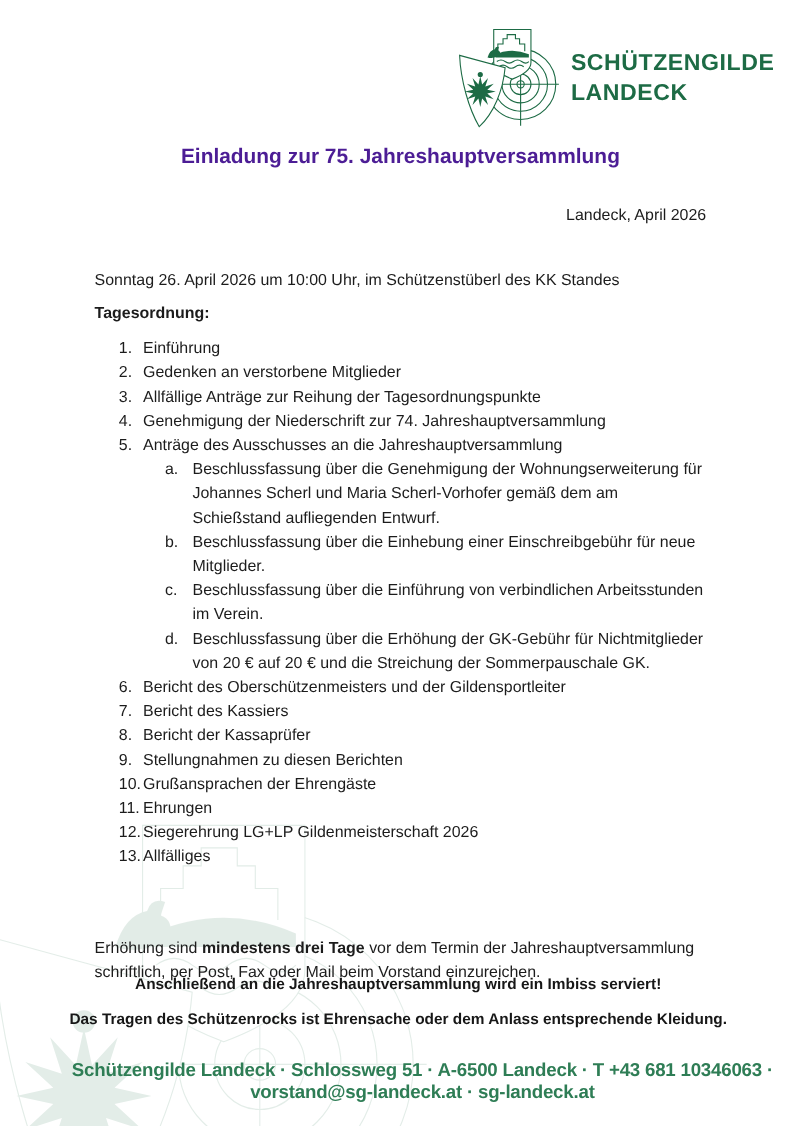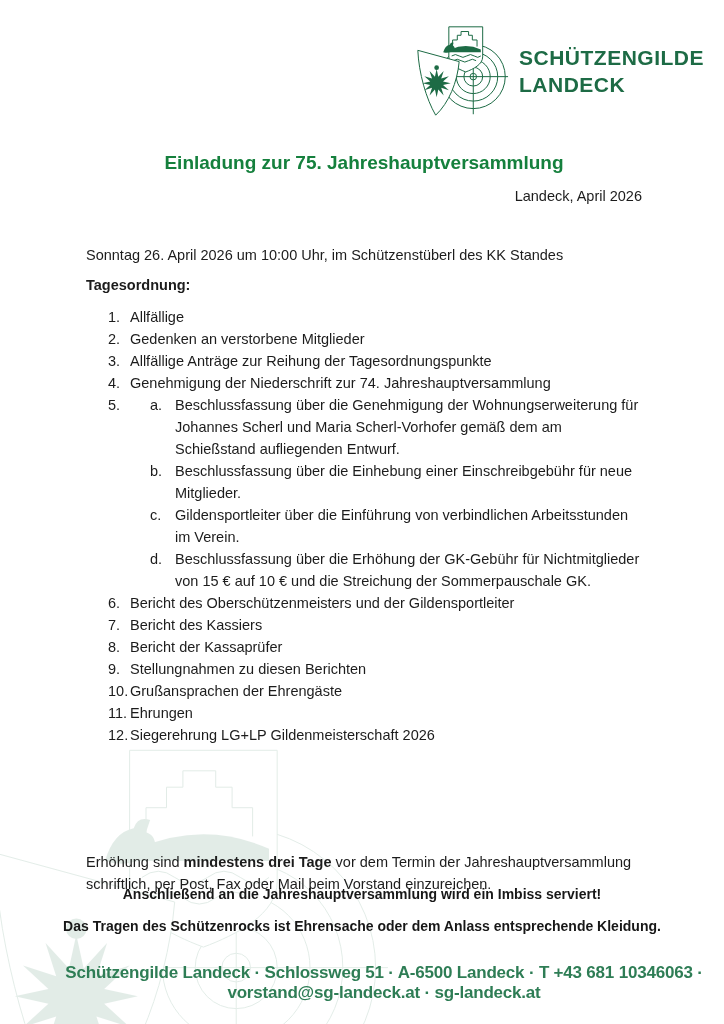--- a/index.html
+++ b/index.html
@@ -29,22 +29,22 @@
     display:flex;align-items:center;gap:10px;
   }
   .emblem{width:94px;height:94px;color:#1d6b45;}
   .logo-text{
     color:#1d6b45;font-weight:700;
     font-size:21px;line-height:27px;letter-spacing:0.5px;
   }
 
   
   .doc-title{
-    top:152px;left:86px;width:556px;
-    text-align:center;font-size:19px;font-weight:700;color:#15803d;
+    top:132px;left:86px;width:556px;
+    text-align:center;font-size:19px;font-weight:700;color:#4c1d95;
   }
   .dateline{
     top:188px;left:86px;width:556px;
     text-align:right;font-size:14.5px;
   }
   .intro{top:247px;left:86px;width:556px;font-size:14.5px;}
   .agenda-heading{top:277px;left:86px;width:556px;font-size:14.5px;font-weight:700;}
 
   .agenda{
     top:306px;left:86px;width:556px;
@@ -130,53 +130,54 @@
   <div class="layer doc-title">Einladung zur 75. Jahreshauptversammlung</div>
   <div class="layer dateline">Landeck, April 2026</div>
 
   <div class="layer intro">Sonntag 26. April 2026 um 10:00 Uhr, im Schützenstüberl des KK Standes</div>
   <div class="layer agenda-heading">Tagesordnung:</div>
 
   <div class="layer agenda">
     <ol>
       <li>
         <span class="num">1.</span>
-        <div class="txt">Allfällige</div>
+        <div class="txt">Einführung</div>
       </li>
       <li>
         <span class="num">2.</span>
         <div class="txt">Gedenken an verstorbene Mitglieder</div>
       </li>
       <li>
         <span class="num">3.</span>
         <div class="txt">Allfällige Anträge zur Reihung der Tagesordnungspunkte</div>
       </li>
       <li>
         <span class="num">4.</span>
         <div class="txt">Genehmigung der Niederschrift zur 74. Jahreshauptversammlung</div>
       </li>
       <li>
         <span class="num">5.</span>
         <div class="txt">
+          <div>Anträge des Ausschusses an die Jahreshauptversammlung</div>
           <ol class="sub">
             <li>
               <span class="num">a.</span>
               <div class="txt">Beschlussfassung über die Genehmigung der Wohnungserweiterung für Johannes Scherl und Maria Scherl-Vorhofer gemäß dem am Schießstand aufliegenden Entwurf.</div>
             </li>
             <li>
               <span class="num">b.</span>
               <div class="txt">Beschlussfassung über die Einhebung einer Einschreibgebühr für neue Mitglieder.</div>
             </li>
             <li>
               <span class="num">c.</span>
-              <div class="txt">Gildensportleiter über die Einführung von verbindlichen Arbeitsstunden im Verein.</div>
+              <div class="txt">Beschlussfassung über die Einführung von verbindlichen Arbeitsstunden im Verein.</div>
             </li>
             <li>
               <span class="num">d.</span>
-              <div class="txt">Beschlussfassung über die Erhöhung der GK-Gebühr für Nichtmitglieder von 15 € auf 10 € und die Streichung der Sommerpauschale GK.</div>
+              <div class="txt">Beschlussfassung über die Erhöhung der GK-Gebühr für Nichtmitglieder von 20 € auf 20 € und die Streichung der Sommerpauschale GK.</div>
             </li>
           </ol>
         </div>
       </li>
       <li>
         <span class="num">6.</span>
         <div class="txt">Bericht des Oberschützenmeisters und der Gildensportleiter</div>
       </li>
       <li>
         <span class="num">7.</span>
@@ -195,20 +196,24 @@
         <div class="txt">Grußansprachen der Ehrengäste</div>
       </li>
       <li>
         <span class="num">11.</span>
         <div class="txt">Ehrungen</div>
       </li>
       <li>
         <span class="num">12.</span>
         <div class="txt">Siegerehrung LG+LP Gildenmeisterschaft 2026</div>
       </li>
+      <li>
+        <span class="num">13.</span>
+        <div class="txt">Allfälliges</div>
+      </li>
     </ol>
   </div>
 
   <p class="layer note"><span>Erhöhung sind </span><strong>mindestens drei Tage</strong><span> vor dem Termin der Jahreshauptversammlung schriftlich, per Post, Fax oder Mail beim Vorstand einzureichen.</span></p>
 
   <div class="layer notice notice2">Das Tragen des Schützenrocks ist Ehrensache oder dem Anlass entsprechende Kleidung.</div>
   <div class="layer notice notice1">Anschließend an die Jahreshauptversammlung wird ein Imbiss serviert!</div>
 
   <div class="layer footer">Schützengilde Landeck · Schlossweg 51 · A-6500 Landeck · T +43 681 10346063 · vorstand@sg-landeck.at · sg-landeck.at</div>
 

